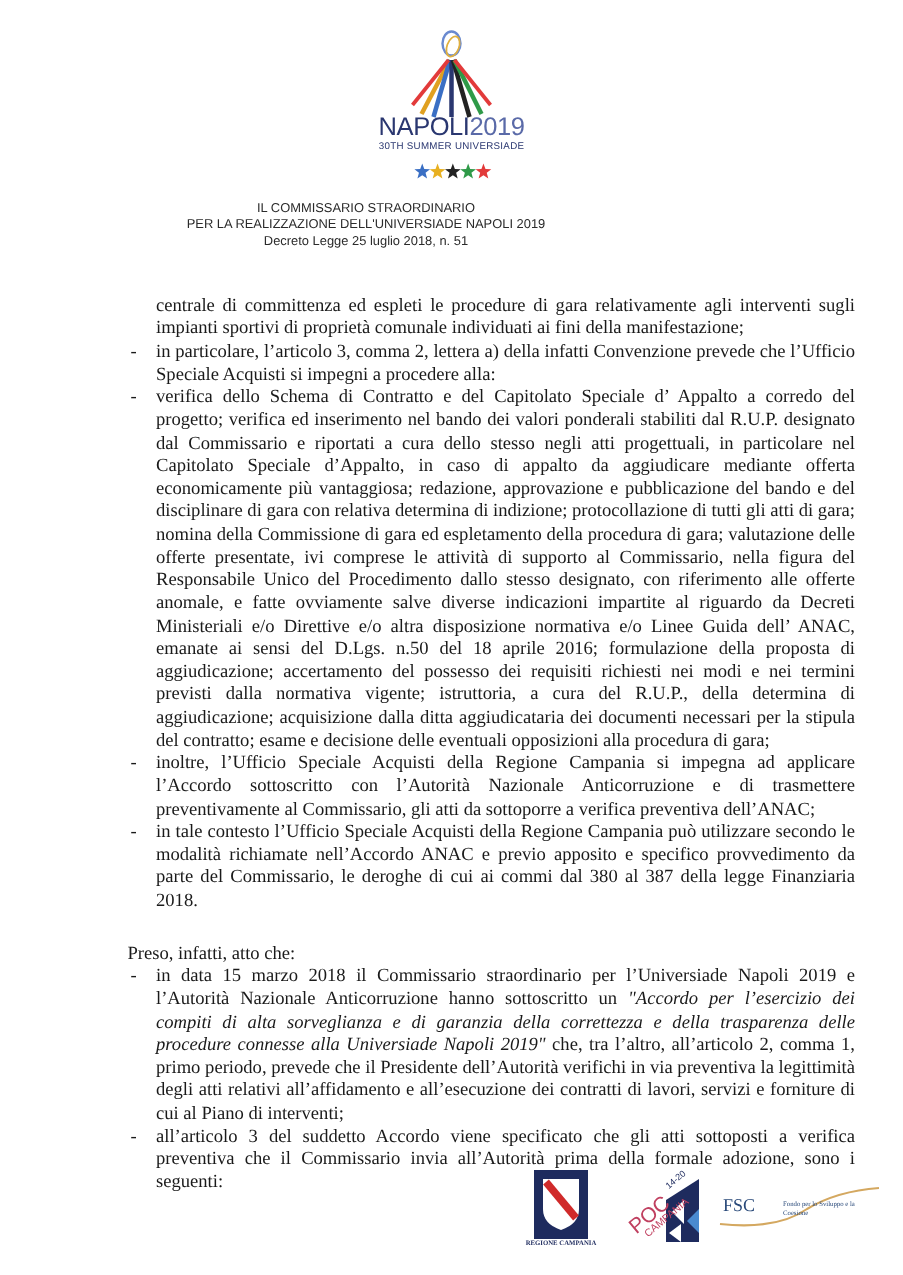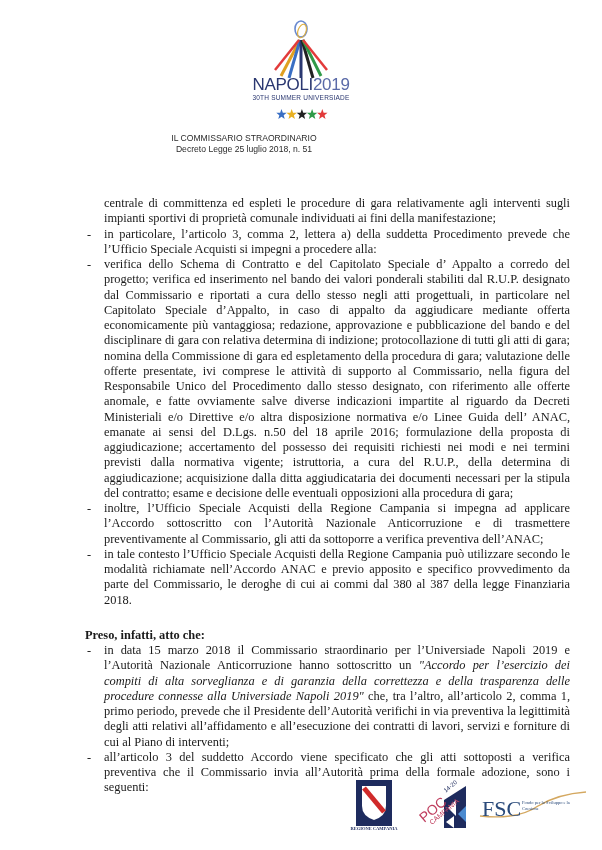--- a/index.html
+++ b/index.html
@@ -13,31 +13,31 @@
     .logo-sub { position: absolute; left: 0; width: 602px; top: 94px; text-align: center; font-family: "Liberation Sans", sans-serif; font-size: 6.5px; color: #2a3770; letter-spacing: 0.2px; }
     .stars { position: absolute; left: 276px; top: 108px; width: 52px; height: 12px; }
 
     .header-text { position: absolute; left: 0; width: 488px; top: 133px; text-align: center; font-family: "Liberation Sans", sans-serif; font-size: 8.6px; line-height: 11.2px; color: #2b2b2b; }
 
     
     .body-text { position: absolute; left: 57px; top: 196px; width: 485px; font-size: 12.4px; line-height: 15.25px; text-align: justify; margin-left: 28px; }
     .para { position: relative; padding-left: 19px; }
     .para .dash { position: absolute; left: 2px; top: 0; }
     .para.cont { padding-left: 19px; }
-    .heading { font-weight: bold; margin-top: 10px; margin-bottom: 0; }
+    .heading { font-weight: normal; margin-top: 10px; margin-bottom: 0; }
     .gap { height: 10px; }
     em { font-style: italic; }
 
     
     .footer-logos { position: absolute; left: 0; top: 760px; width: 602px; height: 80px; }
     .regione { position: absolute; left: 356px; top: 20px; width: 36px; height: 46px; }
     .regione-label { position: absolute; left: 348px; top: 66px; width: 52px; text-align: center; font-size: 4.5px; font-weight: bold; color: #1e2b5e; font-family: "Liberation Serif", serif; white-space: nowrap; }
     .poc { position: absolute; left: 414px; top: 18px; width: 52px; height: 50px; }
     .fsc { position: absolute; left: 478px; top: 30px; width: 110px; height: 30px; }
-    .fsc-text { position: absolute; left: 482px; top: 36px; font-family: "Liberation Serif", serif; font-size: 22px; color: #2a4a7a; }
+    .fsc-text { position: absolute; left: 482px; top: 36px; font-family: "Liberation Serif", serif; font-size: 12px; color: #2a4a7a; }
     .fsc-sub { position: absolute; left: 522px; top: 40px; font-size: 4.5px; line-height: 6px; color: #2a4a7a; width: 60px; }
   </style>
 </head>
 <body>
 
 <div class="logo-wrap">
   <svg class="emblem" viewBox="0 0 60 62">
     <ellipse cx="30" cy="9" rx="6" ry="8" fill="none" stroke="#6a8ad0" stroke-width="1.6"></ellipse>
     <ellipse cx="31" cy="11" rx="4" ry="7" fill="none" stroke="#e0b040" stroke-width="1.2" transform="rotate(20 31 11)"></ellipse>
     <path d="M29 20 L10 56" stroke="#e0a020" stroke-width="3"></path>
@@ -56,30 +56,31 @@
       <polygon points="5.50,1.00 6.85,4.64 10.73,4.80 7.69,7.21 8.73,10.95 5.50,8.80 2.27,10.95 3.31,7.21 0.27,4.80 4.15,4.64" fill="#3a6fc4"></polygon>
       <polygon points="15.70,1.00 17.05,4.64 20.93,4.80 17.89,7.21 18.93,10.95 15.70,8.80 12.47,10.95 13.51,7.21 10.47,4.80 14.35,4.64" fill="#e8b020"></polygon>
       <polygon points="25.90,1.00 27.25,4.64 31.13,4.80 28.09,7.21 29.13,10.95 25.90,8.80 22.67,10.95 23.71,7.21 20.67,4.80 24.55,4.64" fill="#222222"></polygon>
       <polygon points="36.10,1.00 37.45,4.64 41.33,4.80 38.29,7.21 39.33,10.95 36.10,8.80 32.87,10.95 33.91,7.21 30.87,4.80 34.75,4.64" fill="#2f9a48"></polygon>
       <polygon points="46.30,1.00 47.65,4.64 51.53,4.80 48.49,7.21 49.53,10.95 46.30,8.80 43.07,10.95 44.11,7.21 41.07,4.80 44.95,4.64" fill="#e23a3a"></polygon>
     </svg>
 </div>
 
 <div class="header-text">
   <div>IL COMMISSARIO STRAORDINARIO</div>
+  <div>PER LA REALIZZAZIONE DELL'UNIVERSIADE NAPOLI 2019</div>
   <div>Decreto Legge 25 luglio 2018, n. 51</div>
 </div>
 
 <div class="body-text">
   <div class="para cont">
     <span>centrale di committenza ed espleti le procedure di gara relativamente agli interventi sugli impianti sportivi di proprietà comunale individuati ai fini della manifestazione;</span>
   </div>
   <div class="para">
     <span class="dash">-</span>
-    <span>in particolare, l’articolo 3, comma 2, lettera a) della suddetta Procedimento prevede che l’Ufficio Speciale Acquisti si impegni a procedere alla:</span>
+    <span>in particolare, l’articolo 3, comma 2, lettera a) della infatti Convenzione prevede che l’Ufficio Speciale Acquisti si impegni a procedere alla:</span>
   </div>
   <div class="para">
     <span class="dash">-</span>
     <span>verifica dello Schema di Contratto e del Capitolato Speciale d’ Appalto a corredo del progetto; verifica ed inserimento nel bando dei valori ponderali stabiliti dal R.U.P. designato dal Commissario e riportati a cura dello stesso negli atti progettuali, in particolare nel Capitolato Speciale d’Appalto, in caso di appalto da aggiudicare mediante offerta economicamente più vantaggiosa; redazione, approvazione e pubblicazione del bando e del disciplinare di gara con relativa determina di indizione; protocollazione di tutti gli atti di gara; nomina della Commissione di gara ed espletamento della procedura di gara; valutazione delle offerte presentate, ivi comprese le attività di supporto al Commissario, nella figura del Responsabile Unico del Procedimento dallo stesso designato, con riferimento alle offerte anomale, e fatte ovviamente salve diverse indicazioni impartite al riguardo da Decreti Ministeriali e/o Direttive e/o altra disposizione normativa e/o Linee Guida dell’ ANAC, emanate ai sensi del D.Lgs. n.50 del 18 aprile 2016; formulazione della proposta di aggiudicazione; accertamento del possesso dei requisiti richiesti nei modi e nei termini previsti dalla normativa vigente; istruttoria, a cura del R.U.P., della determina di aggiudicazione; acquisizione dalla ditta aggiudicataria dei documenti necessari per la stipula del contratto; esame e decisione delle eventuali opposizioni alla procedura di gara;</span>
   </div>
   <div class="para">
     <span class="dash">-</span>
     <span>inoltre, l’Ufficio Speciale Acquisti della Regione Campania si impegna ad applicare l’Accordo sottoscritto con l’Autorità Nazionale Anticorruzione e di trasmettere preventivamente al Commissario, gli atti da sottoporre a verifica preventiva dell’ANAC;</span>
   </div>
   <div class="para">

